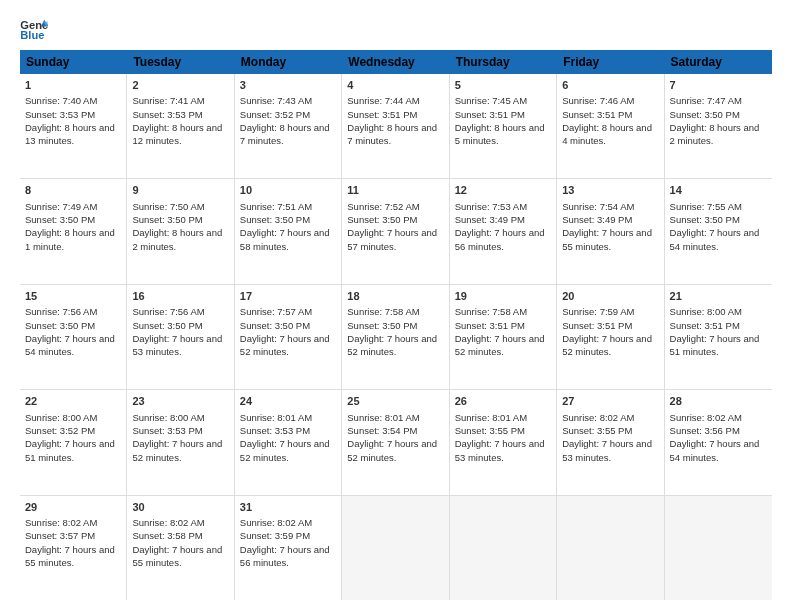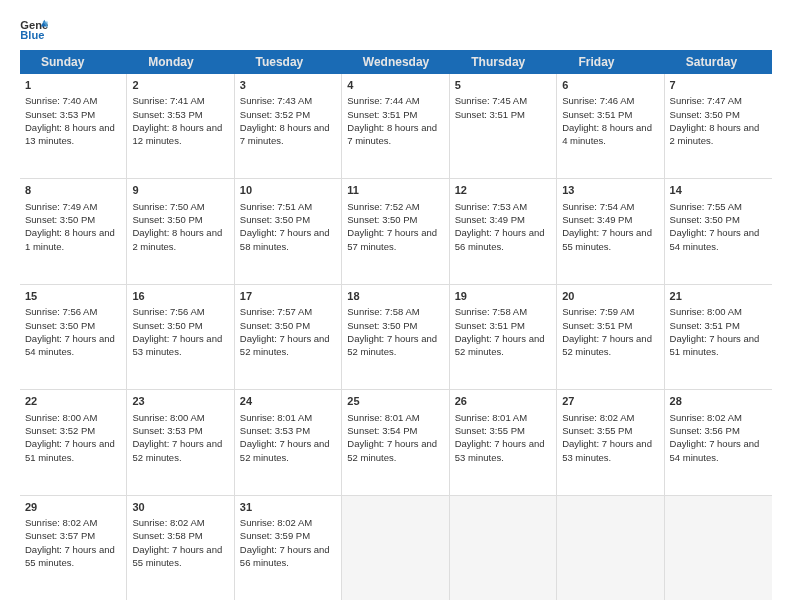--- a/index.html
+++ b/index.html
@@ -49,24 +49,24 @@
       flex: 1;
       display: flex;
       flex-direction: column;
     }
     .cal-header {
       display: grid;
       grid-template-columns: repeat(7, 1fr);
       background: #1a6bb5;
     }
     .cal-header-cell {
-      color: #e5e5e5;
+      color: #000000;
       font-size: 12px;
       font-weight: bold;
-      padding: 5px 21px;
+      padding: 5px 6px;
       text-align: left;
     }
     .cal-body {
       display: flex;
       flex-direction: column;
       flex: 1;
     }
     .cal-row {
       display: grid;
       grid-template-columns: repeat(7, 1fr);
@@ -117,22 +117,22 @@
     </div>
     <div class="title-section">
       <div class="main-title"></div>
       <div class="subtitle"></div>
     </div>
   </div>
 
   <div class="calendar">
     <div class="cal-header">
     <div class="cal-header-cell">Sunday</div>
+        <div class="cal-header-cell">Tuesday</div>
         <div class="cal-header-cell">Monday</div>
-        <div class="cal-header-cell">Tuesday</div>
         <div class="cal-header-cell">Wednesday</div>
         <div class="cal-header-cell">Thursday</div>
         <div class="cal-header-cell">Friday</div>
         <div class="cal-header-cell">Saturday</div>
       </div>
     <div class="cal-body">
     <div class="cal-row">
           <div class="cal-cell">
             <span class="day-num">1</span>
             <span class="sun-info">Sunrise: 7:40 AM</span>
@@ -154,20 +154,21 @@
           <div class="cal-cell">
             <span class="day-num">4</span>
             <span class="sun-info">Sunrise: 7:44 AM</span>
             <span class="sun-info">Sunset: 3:51 PM</span>
             <span class="sun-info">Daylight: 8 hours and 7 minutes.</span>
           </div>
           <div class="cal-cell">
             <span class="day-num">5</span>
             <span class="sun-info">Sunrise: 7:45 AM</span>
             <span class="sun-info">Sunset: 3:51 PM</span>
+            <span class="sun-info">Daylight: 8 hours and 5 minutes.</span>
           </div>
           <div class="cal-cell">
             <span class="day-num">6</span>
             <span class="sun-info">Sunrise: 7:46 AM</span>
             <span class="sun-info">Sunset: 3:51 PM</span>
             <span class="sun-info">Daylight: 8 hours and 4 minutes.</span>
           </div>
           <div class="cal-cell">
             <span class="day-num">7</span>
             <span class="sun-info">Sunrise: 7:47 AM</span>

